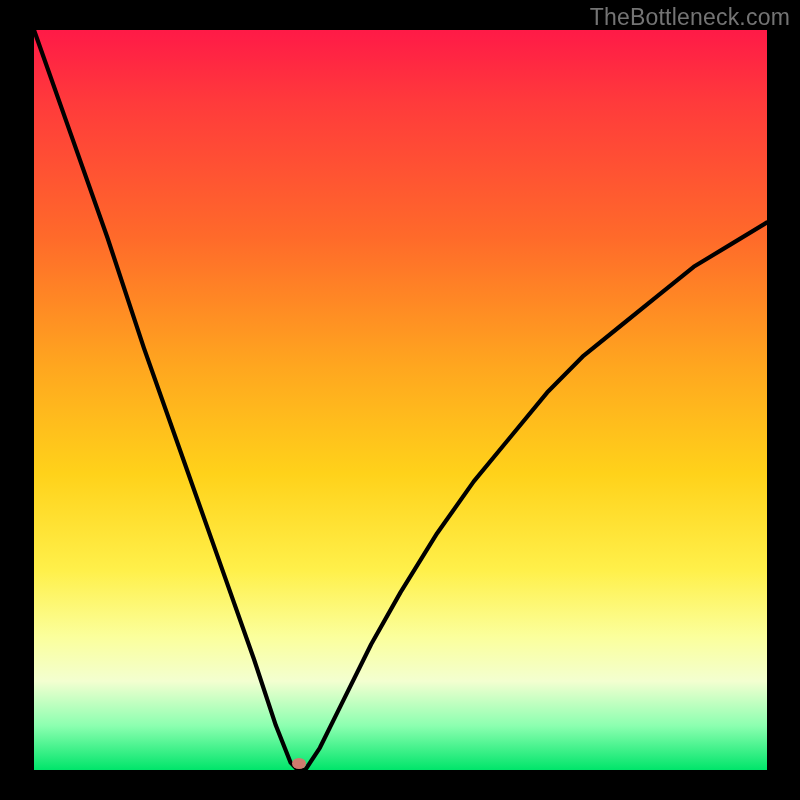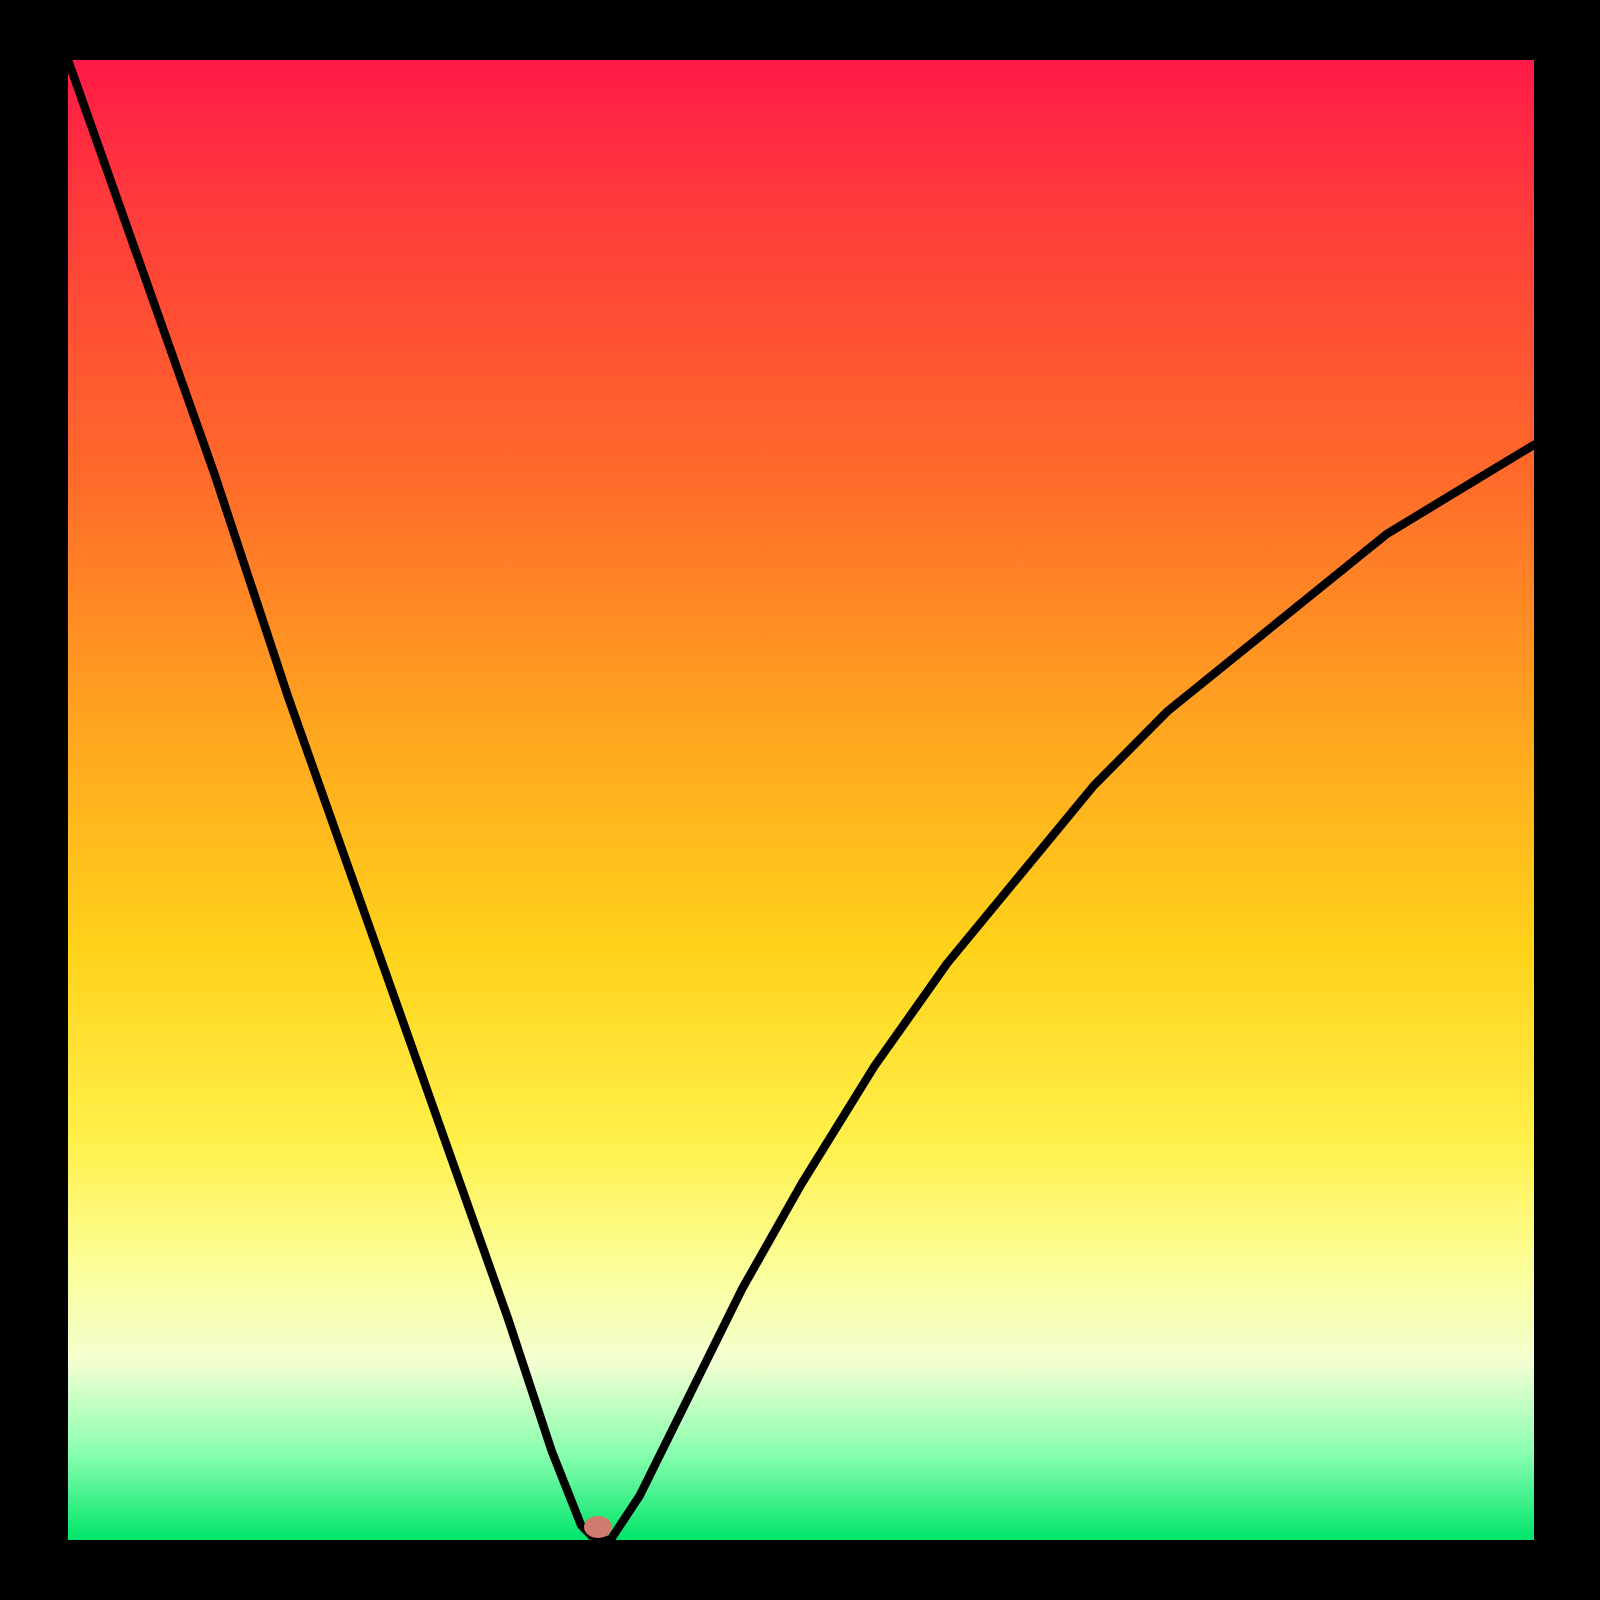--- a/index.html
+++ b/index.html
@@ -97,13 +97,14 @@
                L 586.4 296
                L 623.05 266.4
                L 659.7 236.8
                L 696.35 214.6
                L 733 192.4" fill="none" stroke="#000" stroke-width="4.2" stroke-linejoin="round" stroke-linecap="round"></path>
     </svg>
 
     <div class="marker" style="left: 258px; top: 728px;"></div>
   </div>
 
+  <div class="watermark">TheBottleneck.com</div>
 </div>
 
 </body></html>

